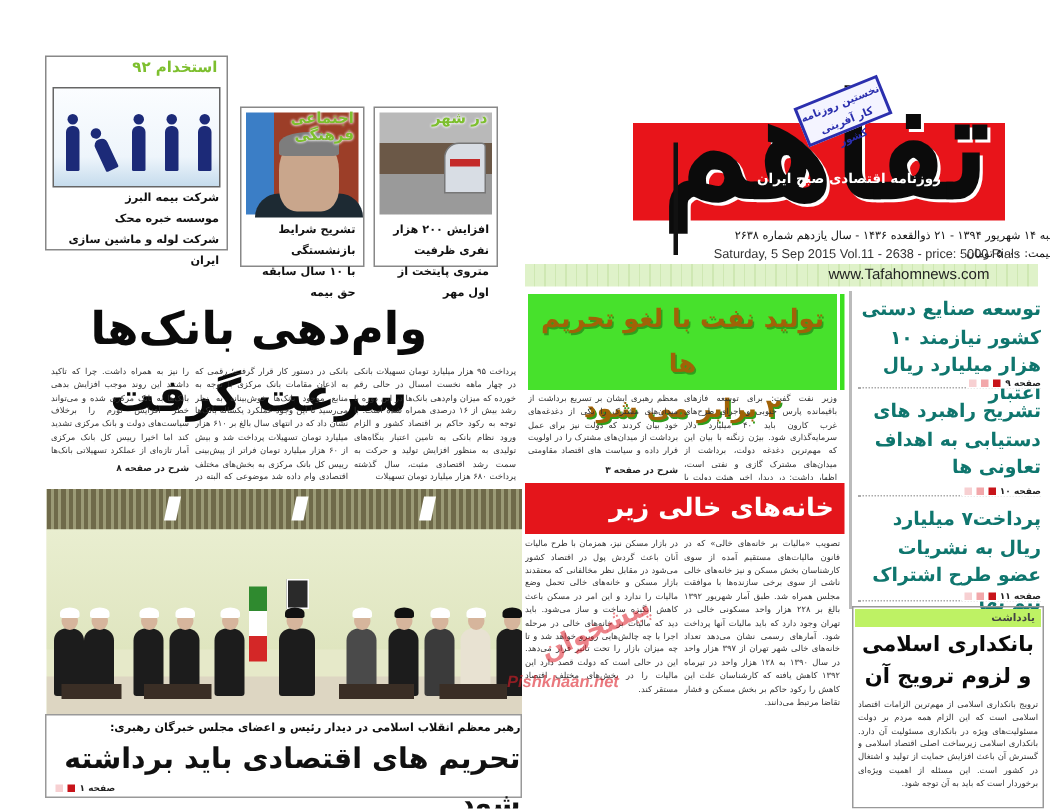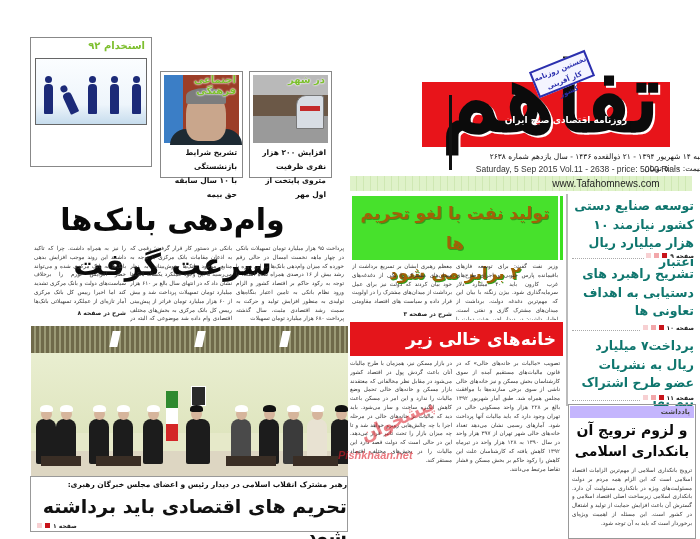--- a/index.html
+++ b/index.html
@@ -160,21 +160,21 @@
   .brief {
     position: absolute; left: 572px; width: 122px; font-size: 12.5px; font-weight: bold;
     line-height: 18.5px; text-align: right; color: #0f766e;
   }
   .brief-ref { position: absolute; left: 572px; width: 122px; height: 6px; border-bottom: 1px dotted #aaa; }
   .brief-ref .page-ref { right: 0; top: -1px; background: #fff; padding-left: 2px; }
 
   .opinion-box { position: absolute; left: 568px; top: 404px; width: 128px; height: 135px; border: 1px solid #999; }
   .opinion-label {
     position: absolute; left: 570px; top: 406px; width: 124px; height: 12px;
-    background: #c4b5fd; font-size: 7px; font-weight: bold; color: #444; text-align: right; line-height: 12px; padding-right: 4px;
+    background: #bef264; font-size: 7px; font-weight: bold; color: #444; text-align: right; line-height: 12px; padding-right: 4px;
   }
   .opinion-title {
     position: absolute; left: 572px; top: 420px; width: 120px; height: 44px;
     font-size: 14px; font-weight: bold; line-height: 21px; text-align: center; color: #0a0a0a;
   }
 </style>
 </head>
 <body>
 
 <div class="masthead-red"></div>
@@ -192,20 +192,25 @@
 
 <div class="teaser ad-box">
   <div class="ttl">استخدام ۹۲</div>
   <div class="pic">
     <div class="worker" style="left:8px;"></div>
     <div class="worker" style="left:30px; height:22px; transform:rotate(-25deg);"></div>
     <div class="worker" style="left:52px;"></div>
     <div class="worker" style="left:74px;"></div>
     <div class="worker" style="left:96px;"></div>
   </div>
+  <div class="cap">
+    <div>شرکت بیمه البرز</div>
+    <div>موسسه خبره محک</div>
+    <div>شرکت لوله و ماشین سازی ایران</div>
+  </div>
 </div>
 
 <div class="teaser social-box">
   <div class="pic">
     <div class="suit"></div>
     <div class="face"></div>
     <div class="hair"></div>
   </div>
   <div class="ttl">اجتماعی فرهنگی</div>
   <div class="cap">
@@ -284,21 +289,21 @@
   <div class="person" style="left:300px;">
       <div class="head"></div>
       <div class="turban" style="background:#111;"></div>
     </div>
   <div class="tbl" style="left:10px; width:40px;"></div>
   <div class="tbl" style="left:65px; width:45px;"></div>
   <div class="tbl" style="left:195px; width:50px;"></div>
   <div class="tbl" style="left:262px; width:45px;"></div>
 </div>
 <div class="panel-border" style="left:30px; top:476px; width:318px; height:56px;"></div>
-<div class="photo-caption-sub">رهبر مشترک انقلاب اسلامی در دیدار رئیس و اعضای مجلس خبرگان رهبری:</div>
+<div class="photo-caption-sub">رهبر معظم انقلاب اسلامی در دیدار رئیس و اعضای مجلس خبرگان رهبری:</div>
 <div class="photo-caption-head">تحریم های اقتصادی باید برداشته شود</div>
 <div class="page-ref" style="left:37px; top:522px;">
   <span class="sq ll"></span>
   <span class="sq"></span>
   <span>صفحه ۱</span>
 </div>
 
 <div class="green-box"></div>
 <div class="green-head">
   <div>تولید نفت با لغو تحریم ها</div>
@@ -348,16 +353,16 @@
     <span class="sq ll"></span>
     <span class="sq l"></span>
     <span class="sq"></span>
     <span>صفحه ۱۱</span>
   </div>
 </div>
 
 <div class="opinion-box"></div>
 <div class="opinion-label">یادداشت</div>
 <div class="opinion-title">
+  <div>بانکداری اسلامی</div>
   <div>و لزوم ترویج آن</div>
-  <div>بانکداری اسلامی</div>
 </div>
 <div class="bodytext" style="left:572px; top:466px; width:120px; height:72px;">ترویج بانکداری اسلامی از مهم‌ترین الزامات اقتصاد اسلامی است که این الزام همه مردم بر دولت مسئولیت‌های ویژه در بانکداری مسئولیت آن دارد. بانکداری اسلامی زیرساخت اصلی اقتصاد اسلامی و گسترش آن باعث افزایش حمایت از تولید و اشتغال در کشور است. این مسئله از اهمیت ویژه‌ای برخوردار است که باید به آن توجه شود.</div>
 
 </body></html>

